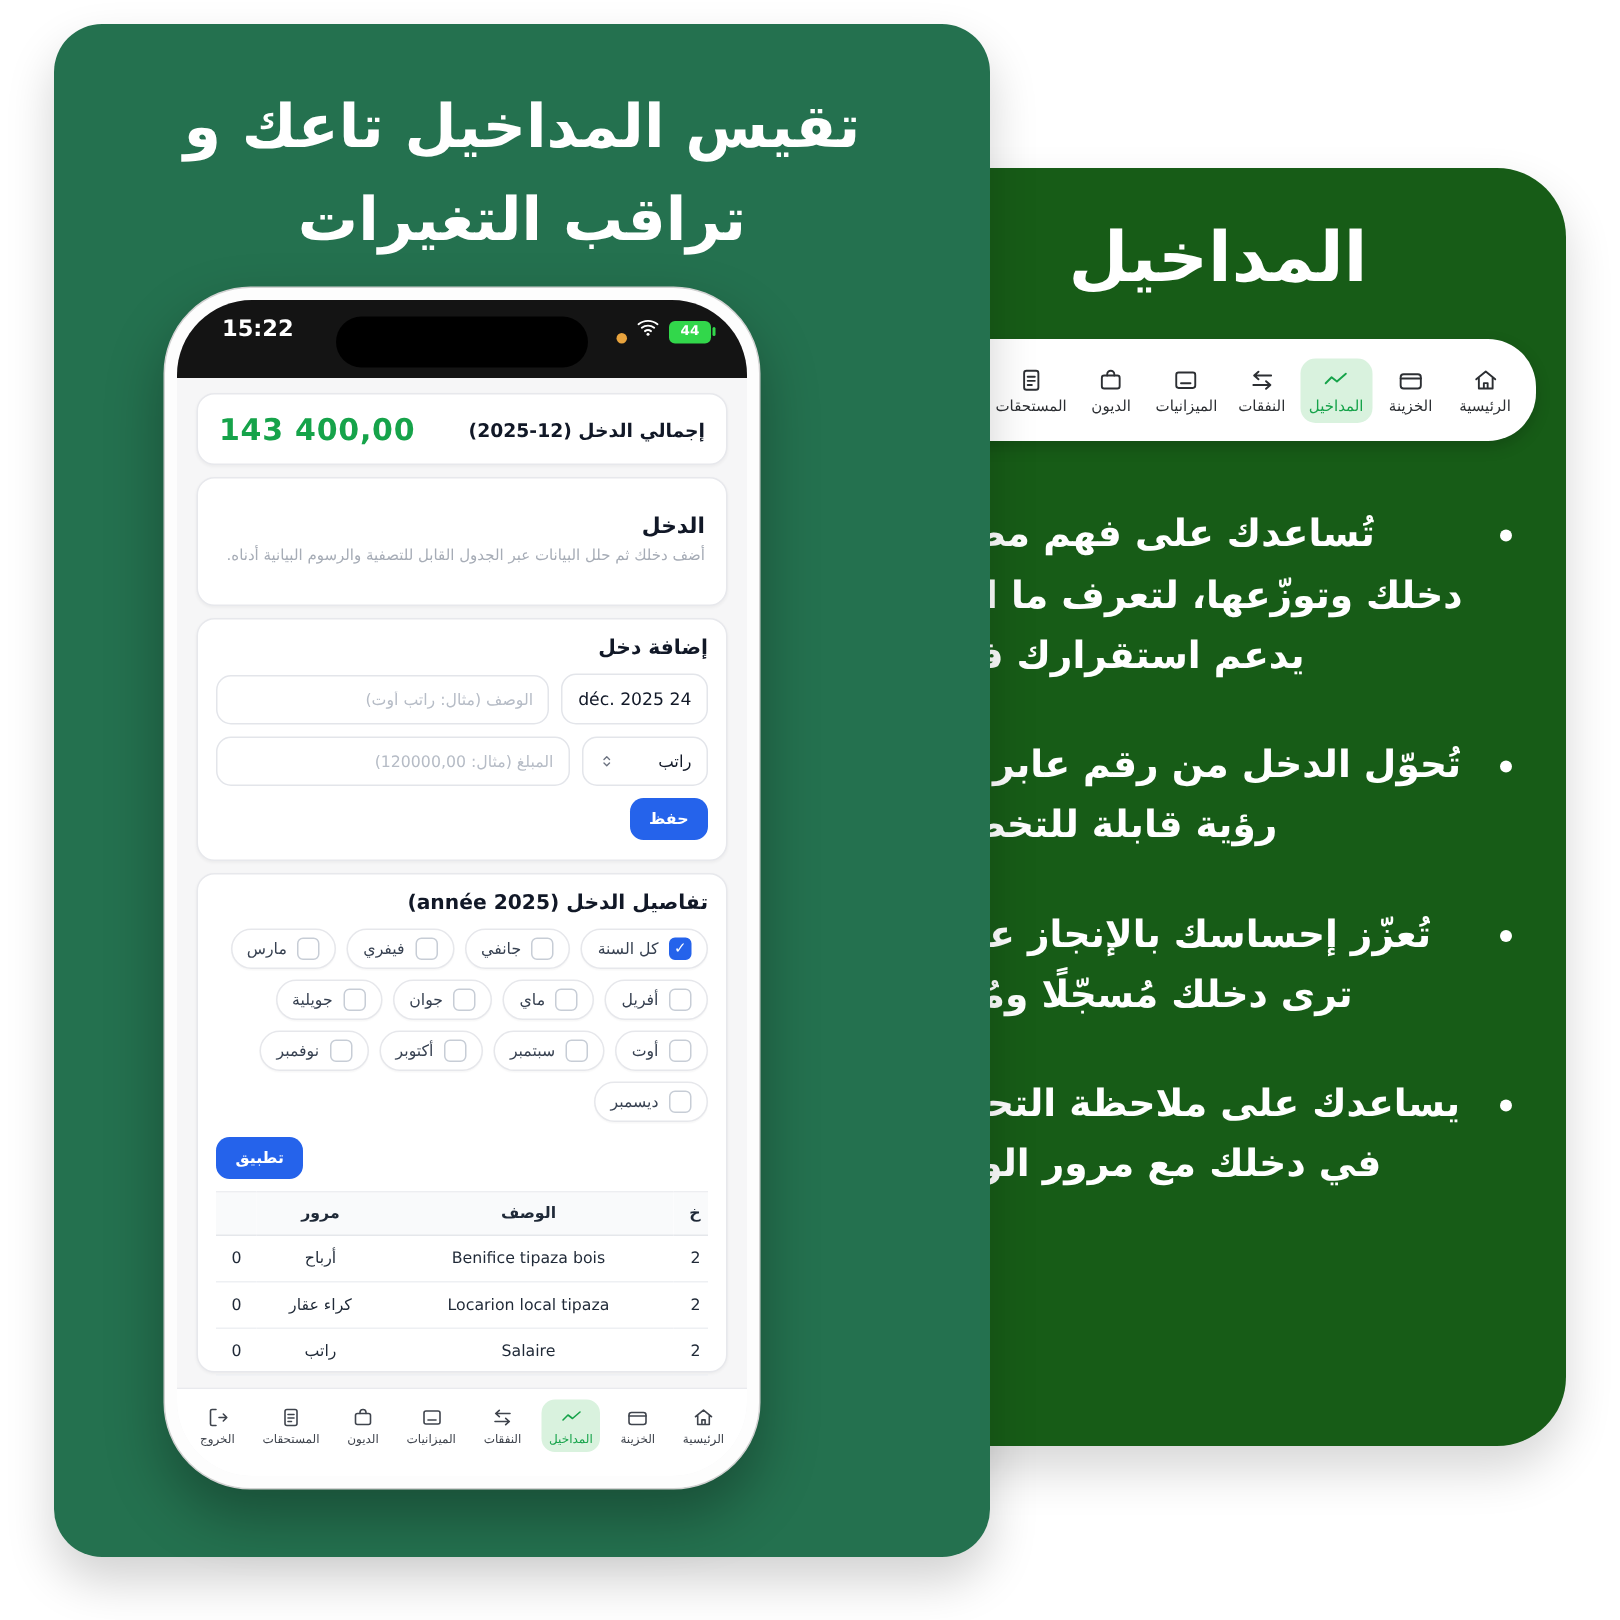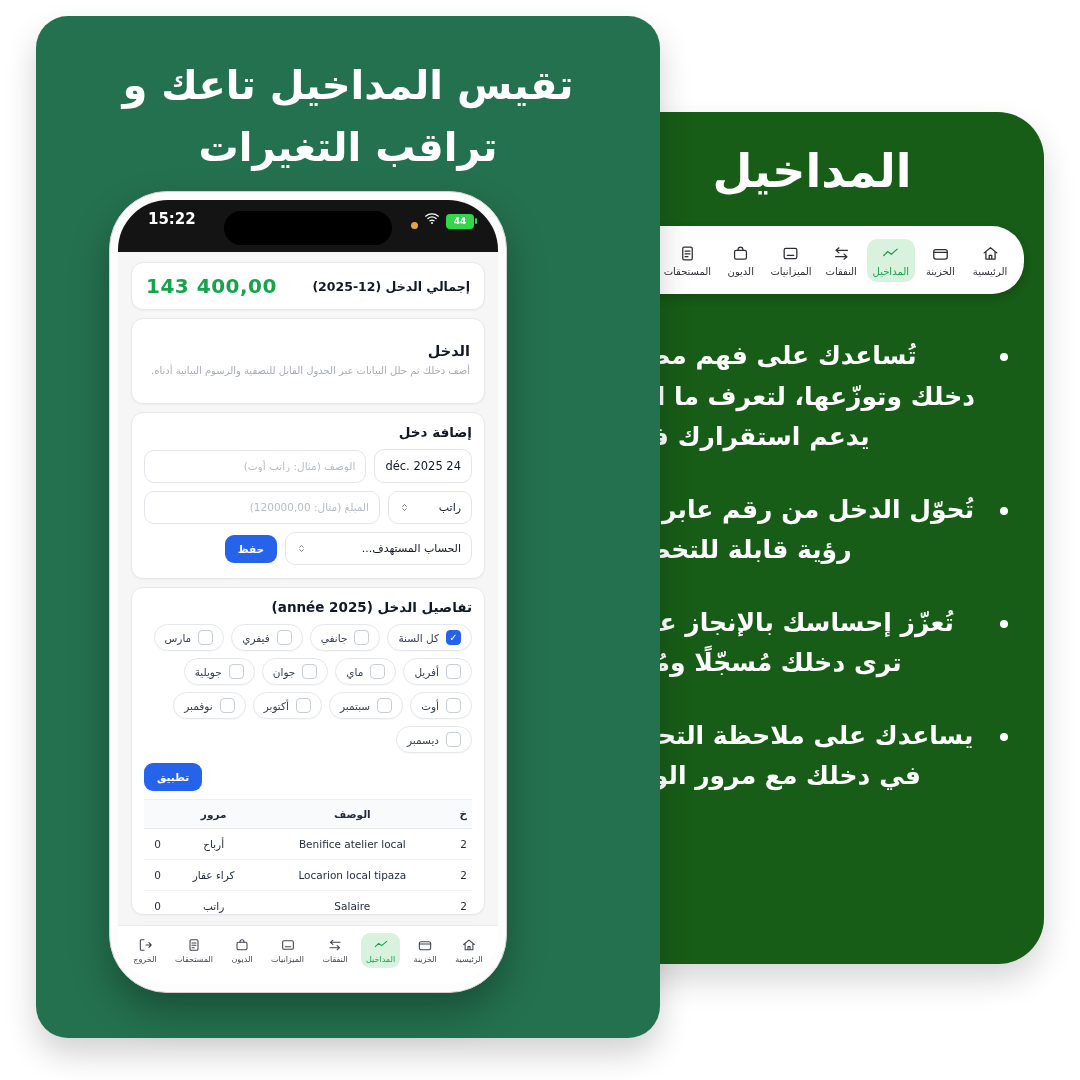--- a/index.html
+++ b/index.html
@@ -141,28 +141,20 @@
                 <span>راتب</span>
                 <span class="updown">
                     <svg viewBox="0 0 24 24">
                       <path d="m8 9.5 4-4 4 4M8 14.5l4 4 4-4"></path>
                     </svg>
                   </span>
               </div>
               <input class="field" placeholder="المبلغ (مثال: 120000,00)" style="">
             </div>
             <div class="form-row" style="margin-bottom:2px">
-              <div class="field select-field account-select">
-                <span>الحساب المستهدف...</span>
-                <span class="updown">
-                    <svg viewBox="0 0 24 24">
-                      <path d="m8 9.5 4-4 4 4M8 14.5l4 4 4-4"></path>
-                    </svg>
-                  </span>
-              </div>
               <button class="btn">حفظ</button>
             </div>
           </div>
 
           <div class="card details-card">
             <div class="card-subtitle">تفاصيل الدخل (année 2025)</div>
             <div class="months" id="months">
                 <div class="month-pill">
                   <span class="cb checked">✓</span>
                   <span>كل السنة</span>
@@ -222,21 +214,21 @@
                   <tr id="table-head">
                     <th class="col-date">خ</th>
                     <th class="col-desc">الوصف</th>
                     <th class="col-cat">مرور</th>
                     <th class="col-amt"></th>
                   </tr>
                 </thead>
               <tbody id="table-body">
                   <tr>
                     <td class="col-date">2</td>
-                    <td class="col-desc">Benifice atelier local</td>
+                    <td class="col-desc">Benifice tipaza bois</td>
                     <td class="col-cat">أرباح</td>
                     <td class="col-amt">0</td>
                   </tr>
                   <tr>
                     <td class="col-date">2</td>
                     <td class="col-desc">Locarion local tipaza</td>
                     <td class="col-cat">كراء عقار</td>
                     <td class="col-amt">0</td>
                   </tr>
                   <tr>

